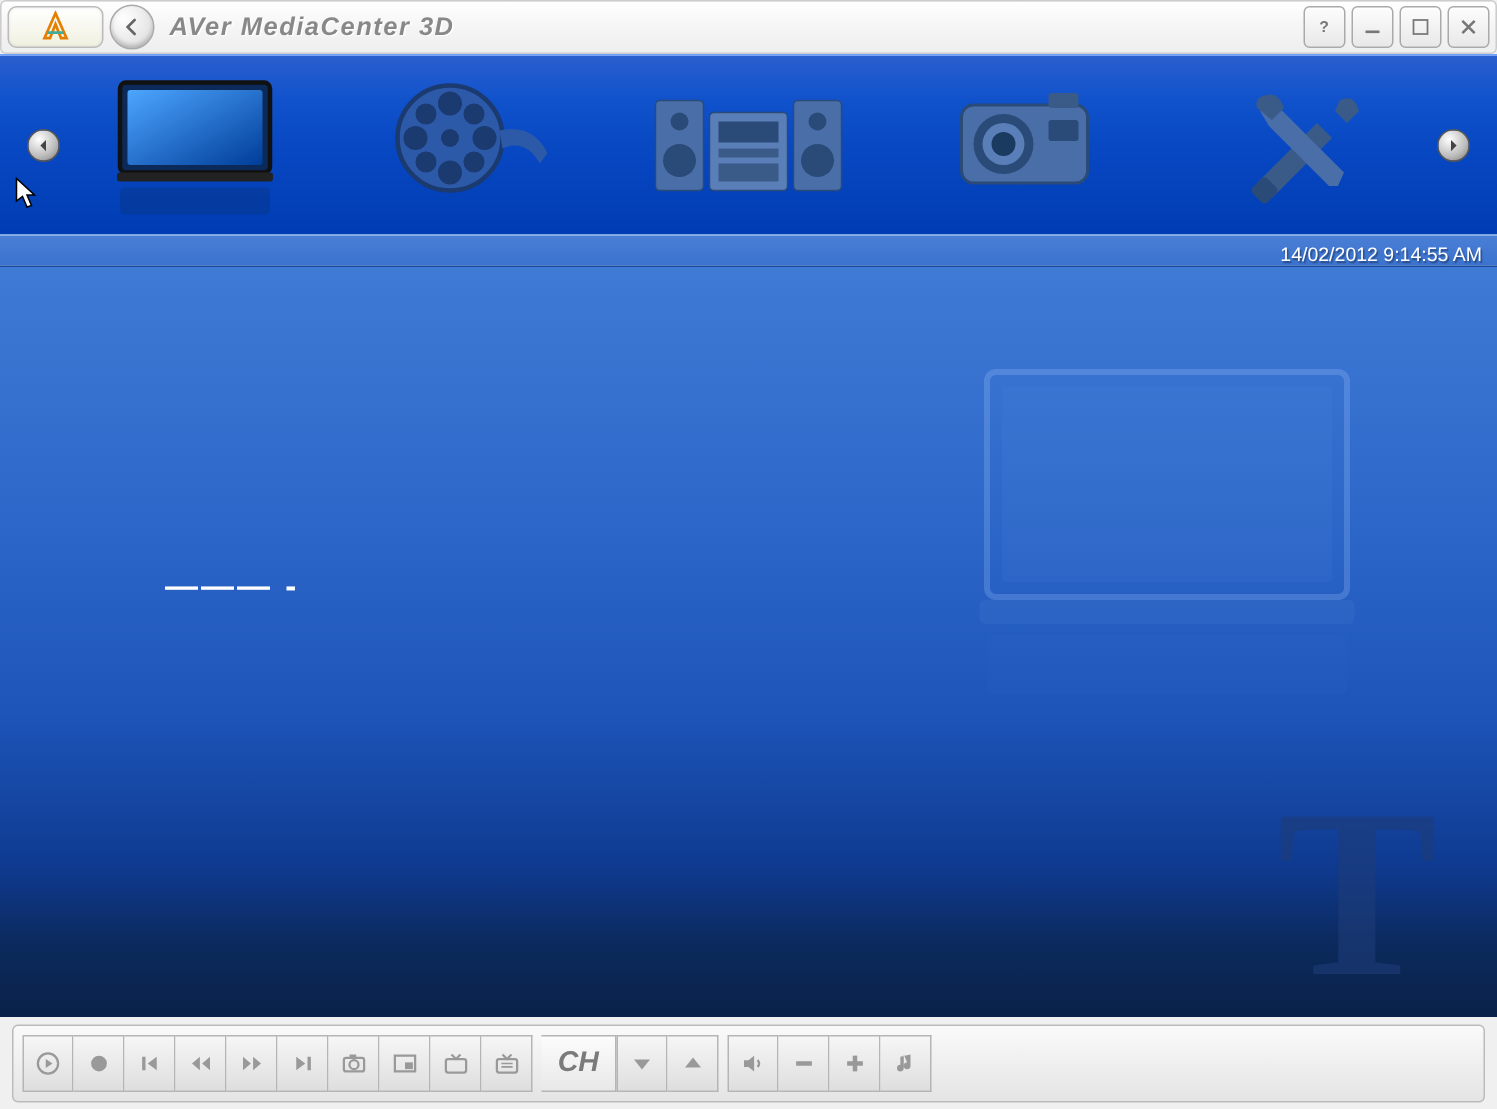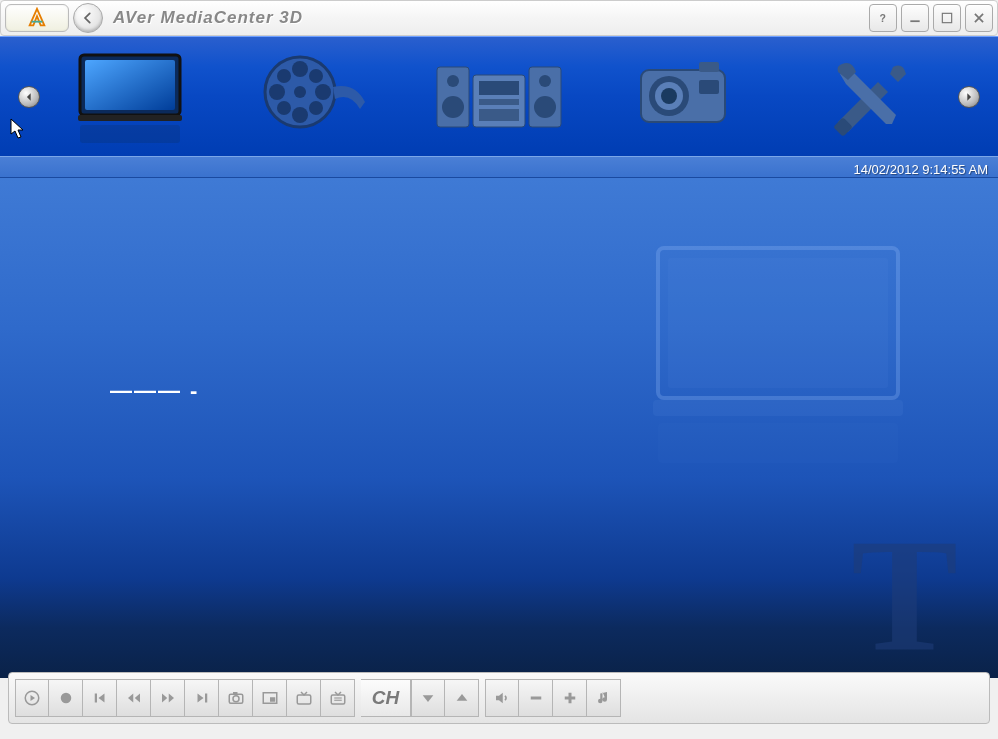--- a/index.html
+++ b/index.html
@@ -109,21 +109,21 @@
   .big-t {
     position:absolute;
     right:40px; bottom:-10px;
     font-size:160px; font-weight:bold;
     color:rgba(30,60,120,.6);
     font-family: 'Times New Roman', serif;
   }
   
   .bottombar-wrap {
     position:absolute;
-    left:8px; right:8px; bottom:15px;
+    left:8px; right:8px; bottom:4px;
     background: linear-gradient(to bottom,#fafafa,#e4e4e4);
     border:1px solid #bbb;
     border-radius:4px;
     padding:4px 6px;
     display:flex;
     align-items:center;
     gap:6px;
     height:52px;
   }
   .bgroup { display:flex; gap:0; }

